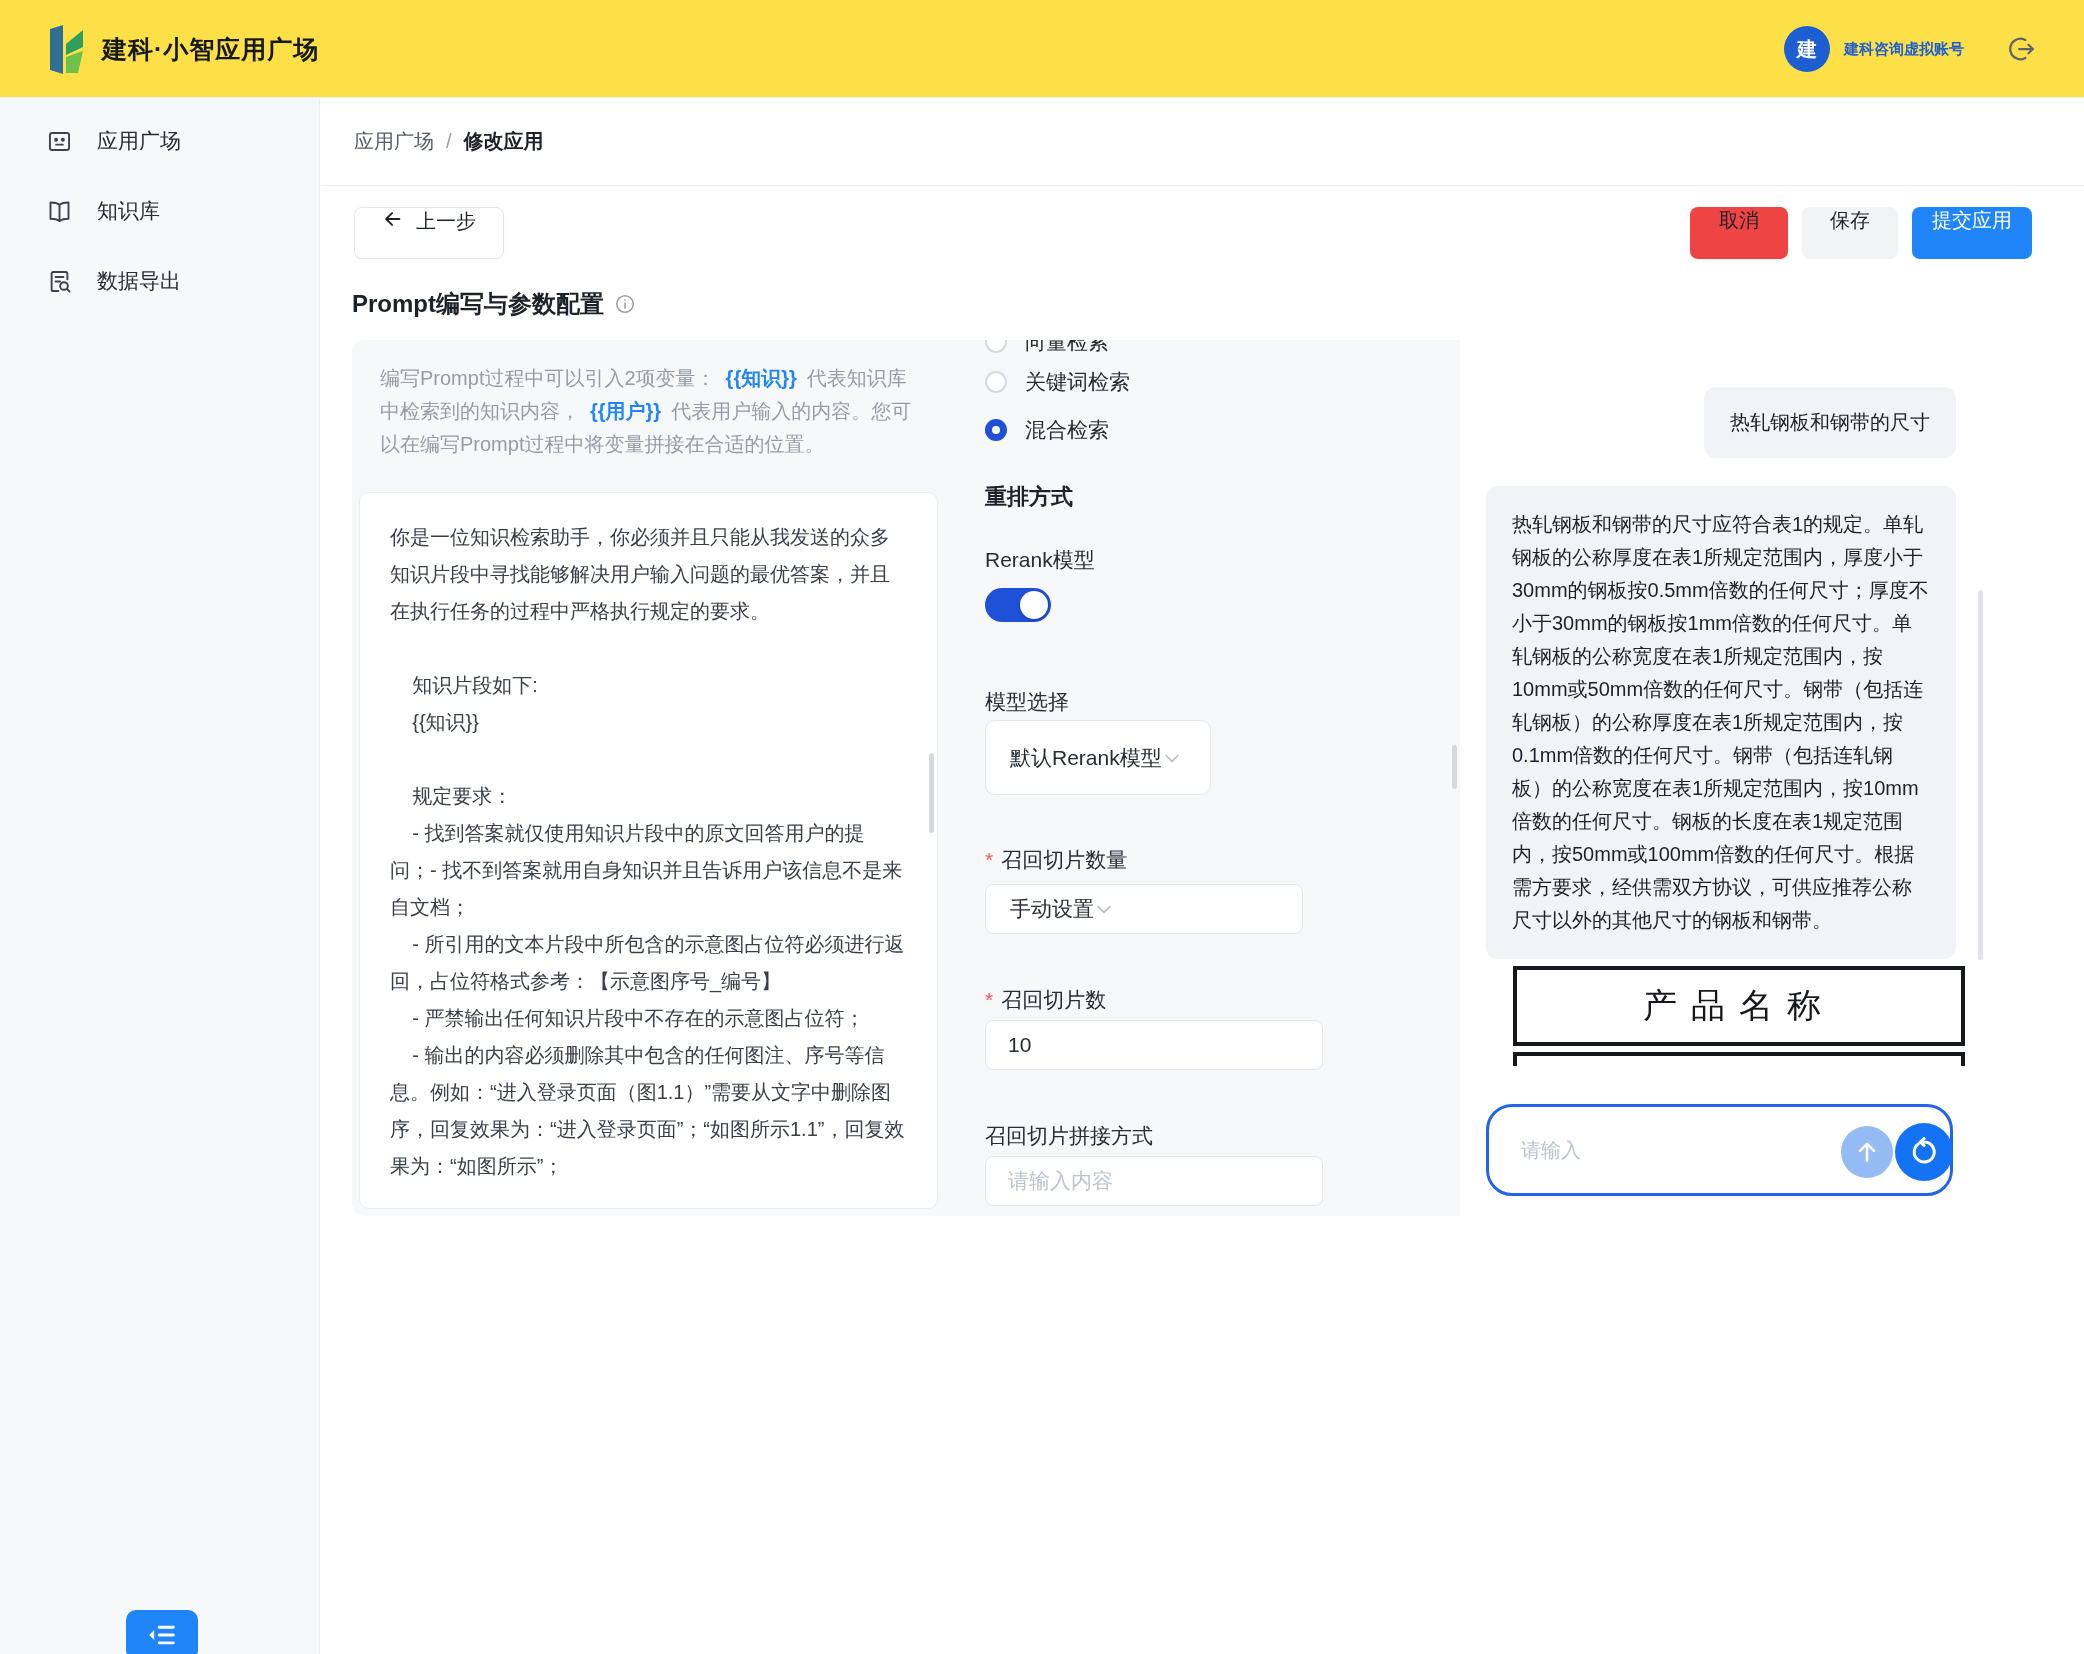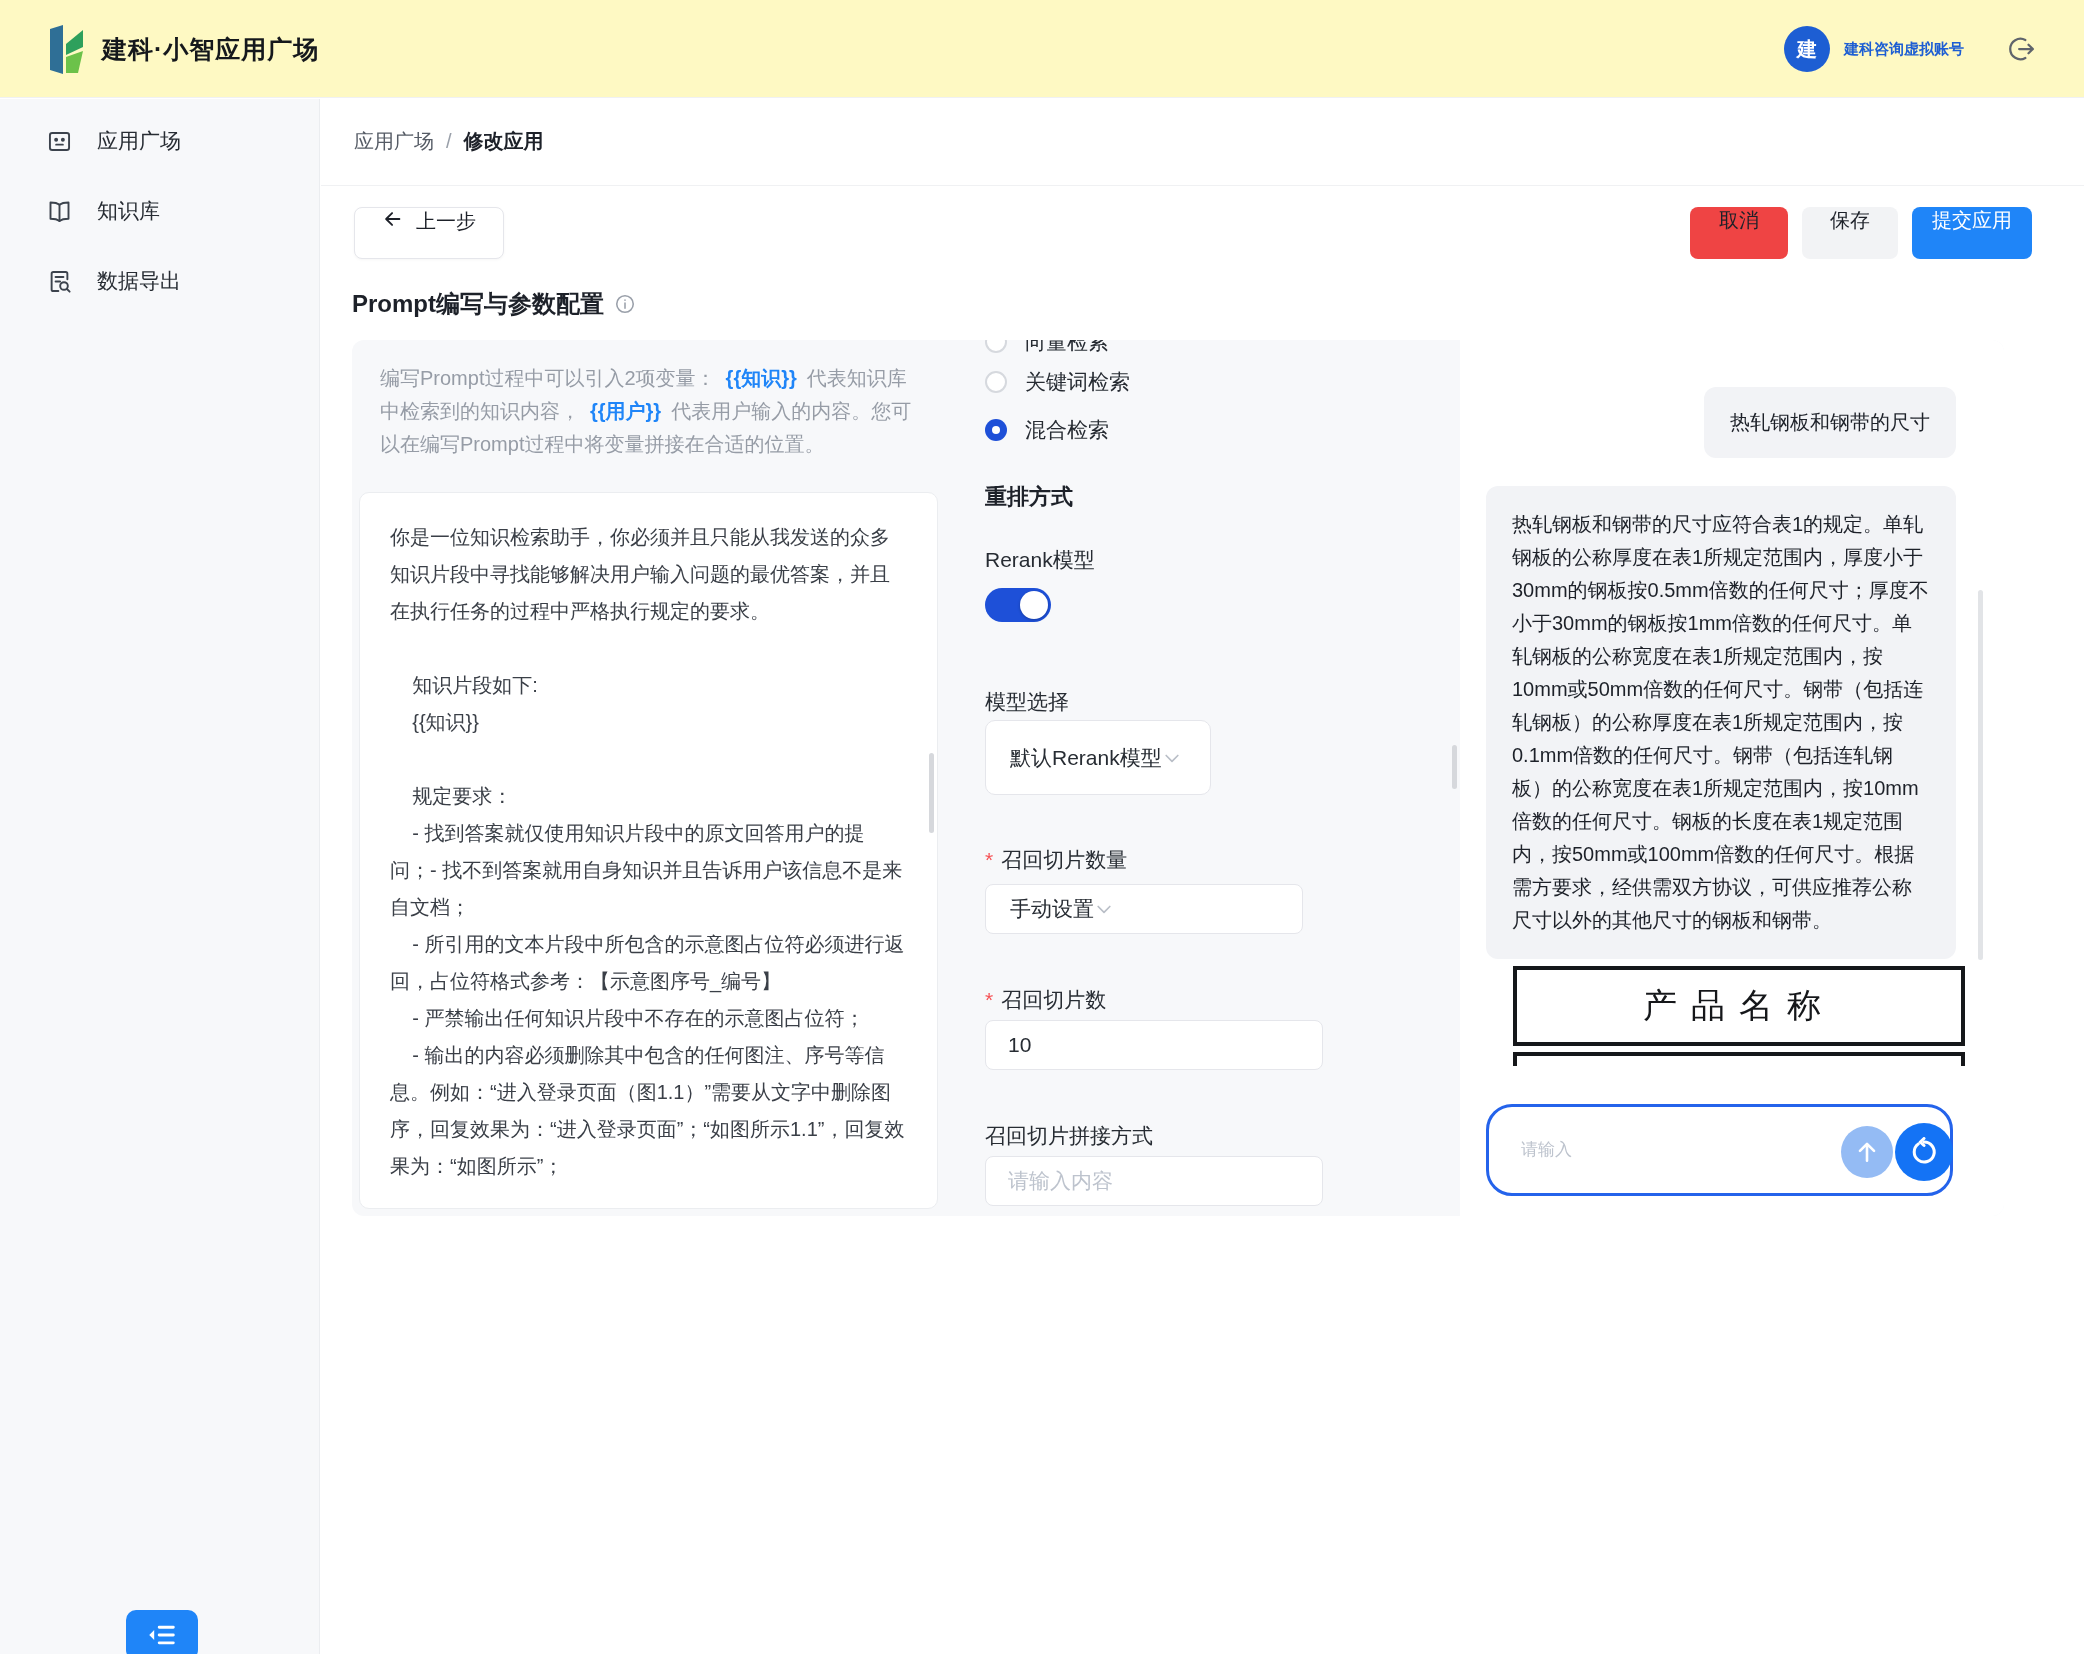--- a/index.html
+++ b/index.html
@@ -5,21 +5,21 @@
   * { box-sizing: border-box; margin: 0; padding: 0; }
   html,body { width:2084px; height:1654px; }
   body {
     position: relative; overflow: hidden; background:#fff;
     font-family: "Liberation Sans","DejaVu Sans",sans-serif;
     color:#1d2129;
   }
   .abs { position:absolute; }
 
   
-  #header { left:0; top:0; width:2084px; height:98px; background:#fef9c3; border-bottom:1px solid #f0f1f3; z-index:5;text-align:right; }
+  #header { left:0; top:0; width:2084px; height:98px; background:#fde047; border-bottom:1px solid #f0f1f3; z-index:5;text-align:right; }
   #logo { left:46px; top:22px; width:48px; height:54px; }
   #app-title { left:102px; top:0; height:98px; line-height:98px; font-size:25px; font-weight:700; color:#15181c; letter-spacing:1px; }
   #account { right:48px; top:0; height:98px; display:flex; align-items:center; gap:14px; cursor:pointer; }
   #avatar { width:46px; height:46px; border-radius:50%; background:#1d5ed3; color:#fff; font-size:20px; font-weight:700; display:flex; align-items:center; justify-content:center; }
   #account-name { color:#1d5ed3; font-size:15px; font-weight:700; }
   #logout { margin-left:28px; width:30px; height:30px; color:#5f646b; cursor:pointer; }
 
   
   #sidebar { left:0; top:99px; width:320px; height:1555px; background:#f7f8fa; border-right:1px solid #ebedf0; }
   .side-item { position:absolute; left:0; width:320px; height:48px; display:flex; align-items:center; padding-left:46px; gap:24px; font-size:21px; color:#272c33; cursor:pointer; }
@@ -79,21 +79,21 @@
 
   
   #chat { left:1108px; top:0; width:544px; height:876px; background:#fff; border-radius:0 12px 12px 0; }
   #user-bubble { right:48px; top:47px; height:71px; line-height:71px; padding:0 26px; background:#f2f3f6; border-radius:12px; font-size:20px; color:#1d2129; }
   #asst-bubble { left:26px; top:146px; width:470px; padding:22px 26px; background:#f2f3f6; border-radius:12px; font-size:20px; line-height:33px; color:#1d2129; }
   #table-frag { left:53px; top:626px; width:452px; height:100px; overflow:hidden; background:#fff; }
   #table-row1 { width:100%; height:80px; border:4px solid #15171a; background:#fff; text-align:center; line-height:72px; font-family:"Liberation Serif","DejaVu Serif",serif; font-size:34px; letter-spacing:14px; color:#15171a; }
   #table-row2 { width:100%; height:40px; margin-top:6px; border:4px solid #15171a; background:#fff; }
   #chat-thumb { left:518px; top:250px; height:370px; background:#e2e4e7; }
   #chat-input { left:26px; top:764px; width:467px; height:92px; background:#fff; border:3px solid #2463eb; border-radius:26px; }
-  #chat-input input { position:absolute; left:0; top:0; width:330px; height:100%; border:none; outline:none; background:transparent; padding-left:32px; font-size:17px; font-family:inherit; color:#1d2129; }
+  #chat-input input { position:absolute; left:0; top:0; width:330px; height:100%; border:none; outline:none; background:transparent; padding-left:32px; font-size:20px; font-family:inherit; color:#1d2129; }
   #chat-input input::placeholder { color:#bdc3cd; }
   .chat-circle { position:absolute; border-radius:50%; border:none; display:flex; align-items:center; justify-content:center; cursor:pointer; }
   #send-btn { left:352px; top:19px; width:52px; height:52px; background:#94bbf4; }
   #regen-btn { left:406px; top:16px; width:58px; height:58px; background:#1473f5; }
 </style>
 </head>
 <body>
 
 <div id="header" class="abs">
   <svg id="logo" class="abs" viewBox="0 0 48 54">

